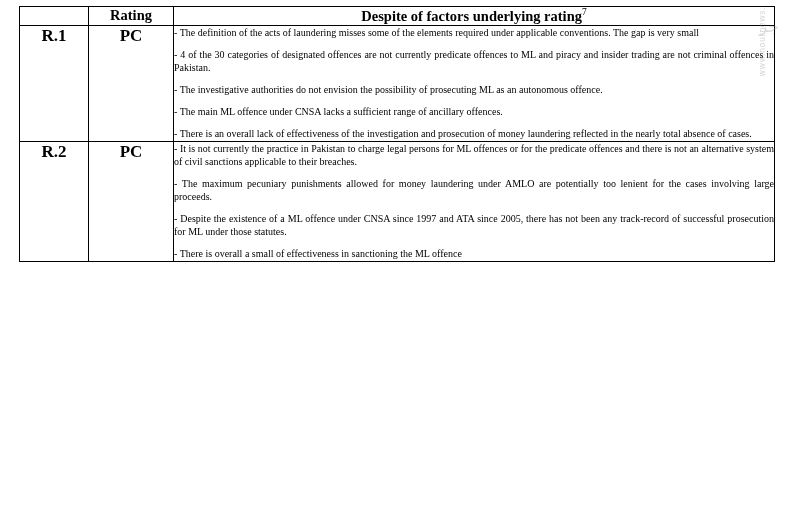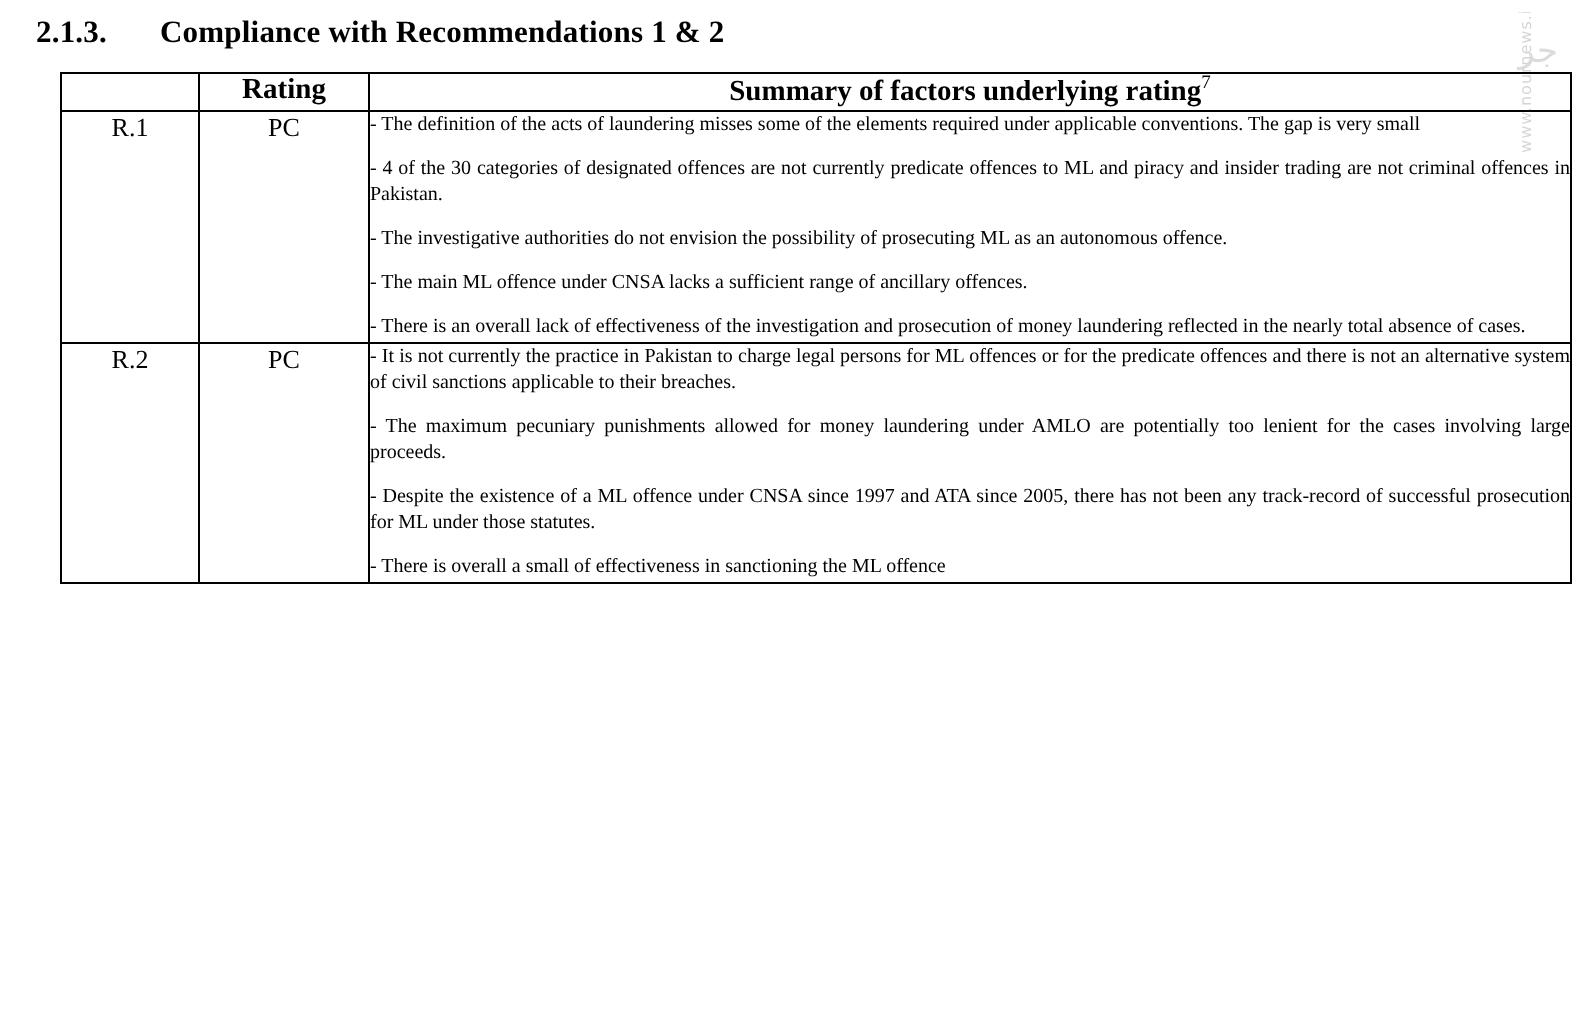--- a/index.html
+++ b/index.html
@@ -31,21 +31,21 @@
     white-space: nowrap;
   }
   .heading .num {
     display: inline-block;
     width: 62px;
   }
   table.compliance {
     border-collapse: collapse;
     width: 755px;
     table-layout: fixed;
-    margin-left: 12px;
+    margin-left: 1px;
   }
   table.compliance td, table.compliance th {
     border: 1px solid #000000;
     vertical-align: top;
     padding: 0;
   }
   col.c-ref { width: 69px; }
   col.c-rating { width: 85px; }
   col.c-summary { width: 601px; }
 
@@ -57,22 +57,22 @@
     vertical-align: middle;
   }
   thead th.blank { border-top: 1px solid #000; }
   .sup {
     font-size: 9.5px;
     vertical-align: super;
     font-weight: normal;
   }
   td.ref, td.rating {
     text-align: center;
-    font-weight: normal;
-    font-size: 13px;
+    font-weight: bold;
+    font-size: 17px;
     padding-top: 11px;
   }
   td.summary {
     padding: 8px 9px 9px 9px;
     font-size: 10px;
     line-height: 1.30;
   }
   td.summary p {
     margin: 0 0 9px 0;
     text-align: justify;
@@ -116,35 +116,32 @@
 </head>
 <body>
 
 <div class="page">
 
   <div class="watermark">
     <div class="wm-logo">جر</div>
     <div class="wm-text">www.nournews.ir</div>
   </div>
 
-  <div class="heading">
-    <span class="num">2.1.3.</span><span>Compliance with Recommendations 1 &amp; 2</span>
-  </div>
 
   <table class="compliance">
     <colgroup>
       <col class="c-ref">
       <col class="c-rating">
       <col class="c-summary">
     </colgroup>
     <thead>
       <tr>
         <th class="blank"></th>
         <th>Rating</th>
-        <th><span>Summary of factors underlying rating</span><span class="sup">7</span></th>
+        <th><span>Despite of factors underlying rating</span><span class="sup">7</span></th>
       </tr>
     </thead>
     <tbody>
       <tr>
         <td class="ref">R.1</td>
         <td class="rating">PC</td>
         <td class="summary">
           <p>- The definition of the acts of laundering misses some of the elements required under applicable conventions. The gap is very small</p>
           <p>- 4 of the 30 categories of designated offences are not currently predicate offences to ML and piracy and insider trading are not criminal offences in Pakistan.</p>
           <p>- The investigative authorities do not envision the possibility of prosecuting ML as an autonomous offence.</p>

